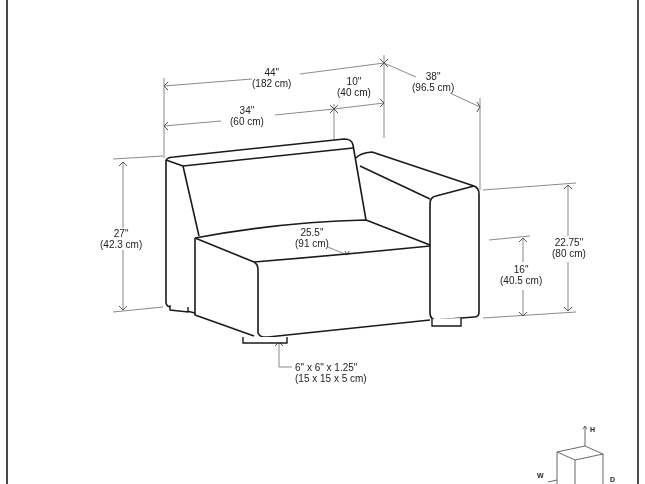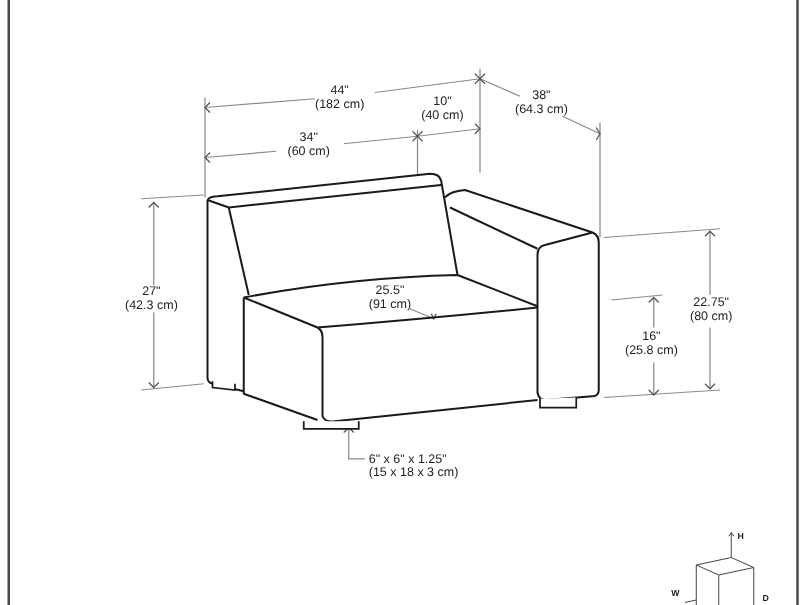--- a/index.html
+++ b/index.html
@@ -121,38 +121,38 @@
 <div class="lbl" style="left:337px; top:76px;">
   <span>10"</span>
   <span>(40 cm)</span>
 </div>
 <div class="lbl" style="left:230px; top:105px;">
   <span>34"</span>
   <span>(60 cm)</span>
 </div>
 <div class="lbl" style="left:412px; top:71px;">
   <span>38"</span>
-  <span>(64.3 cm)</span>
+  <span>(96.5 cm)</span>
 </div>
 <div class="lbl" style="left:100px; top:228px;">
   <span>27"</span>
   <span>(42.3 cm)</span>
 </div>
 <div class="lbl" style="left:295px; top:227px;">
   <span>25.5"</span>
   <span>(91 cm)</span>
 </div>
 <div class="lbl" style="left:552px; top:237px;">
   <span>22.75"</span>
   <span>(80 cm)</span>
 </div>
 <div class="lbl" style="left:500px; top:264px;">
   <span>16"</span>
-  <span>(25.8 cm)</span>
+  <span>(40.5 cm)</span>
 </div>
 <div class="lbl" style="left:295px; top:362px; text-align:left;">
   <span>6" x 6" x 1.25"</span>
-  <span>(15 x 18 x 3 cm)</span>
+  <span>(15 x 15 x 5 cm)</span>
 </div>
 
 <div class="axis-lbl" style="left:590px; top:426px;">H</div>
 <div class="axis-lbl" style="left:537px; top:472px;">W</div>
 <div class="axis-lbl" style="left:610px; top:476px;">D</div>
 
 </body></html>

